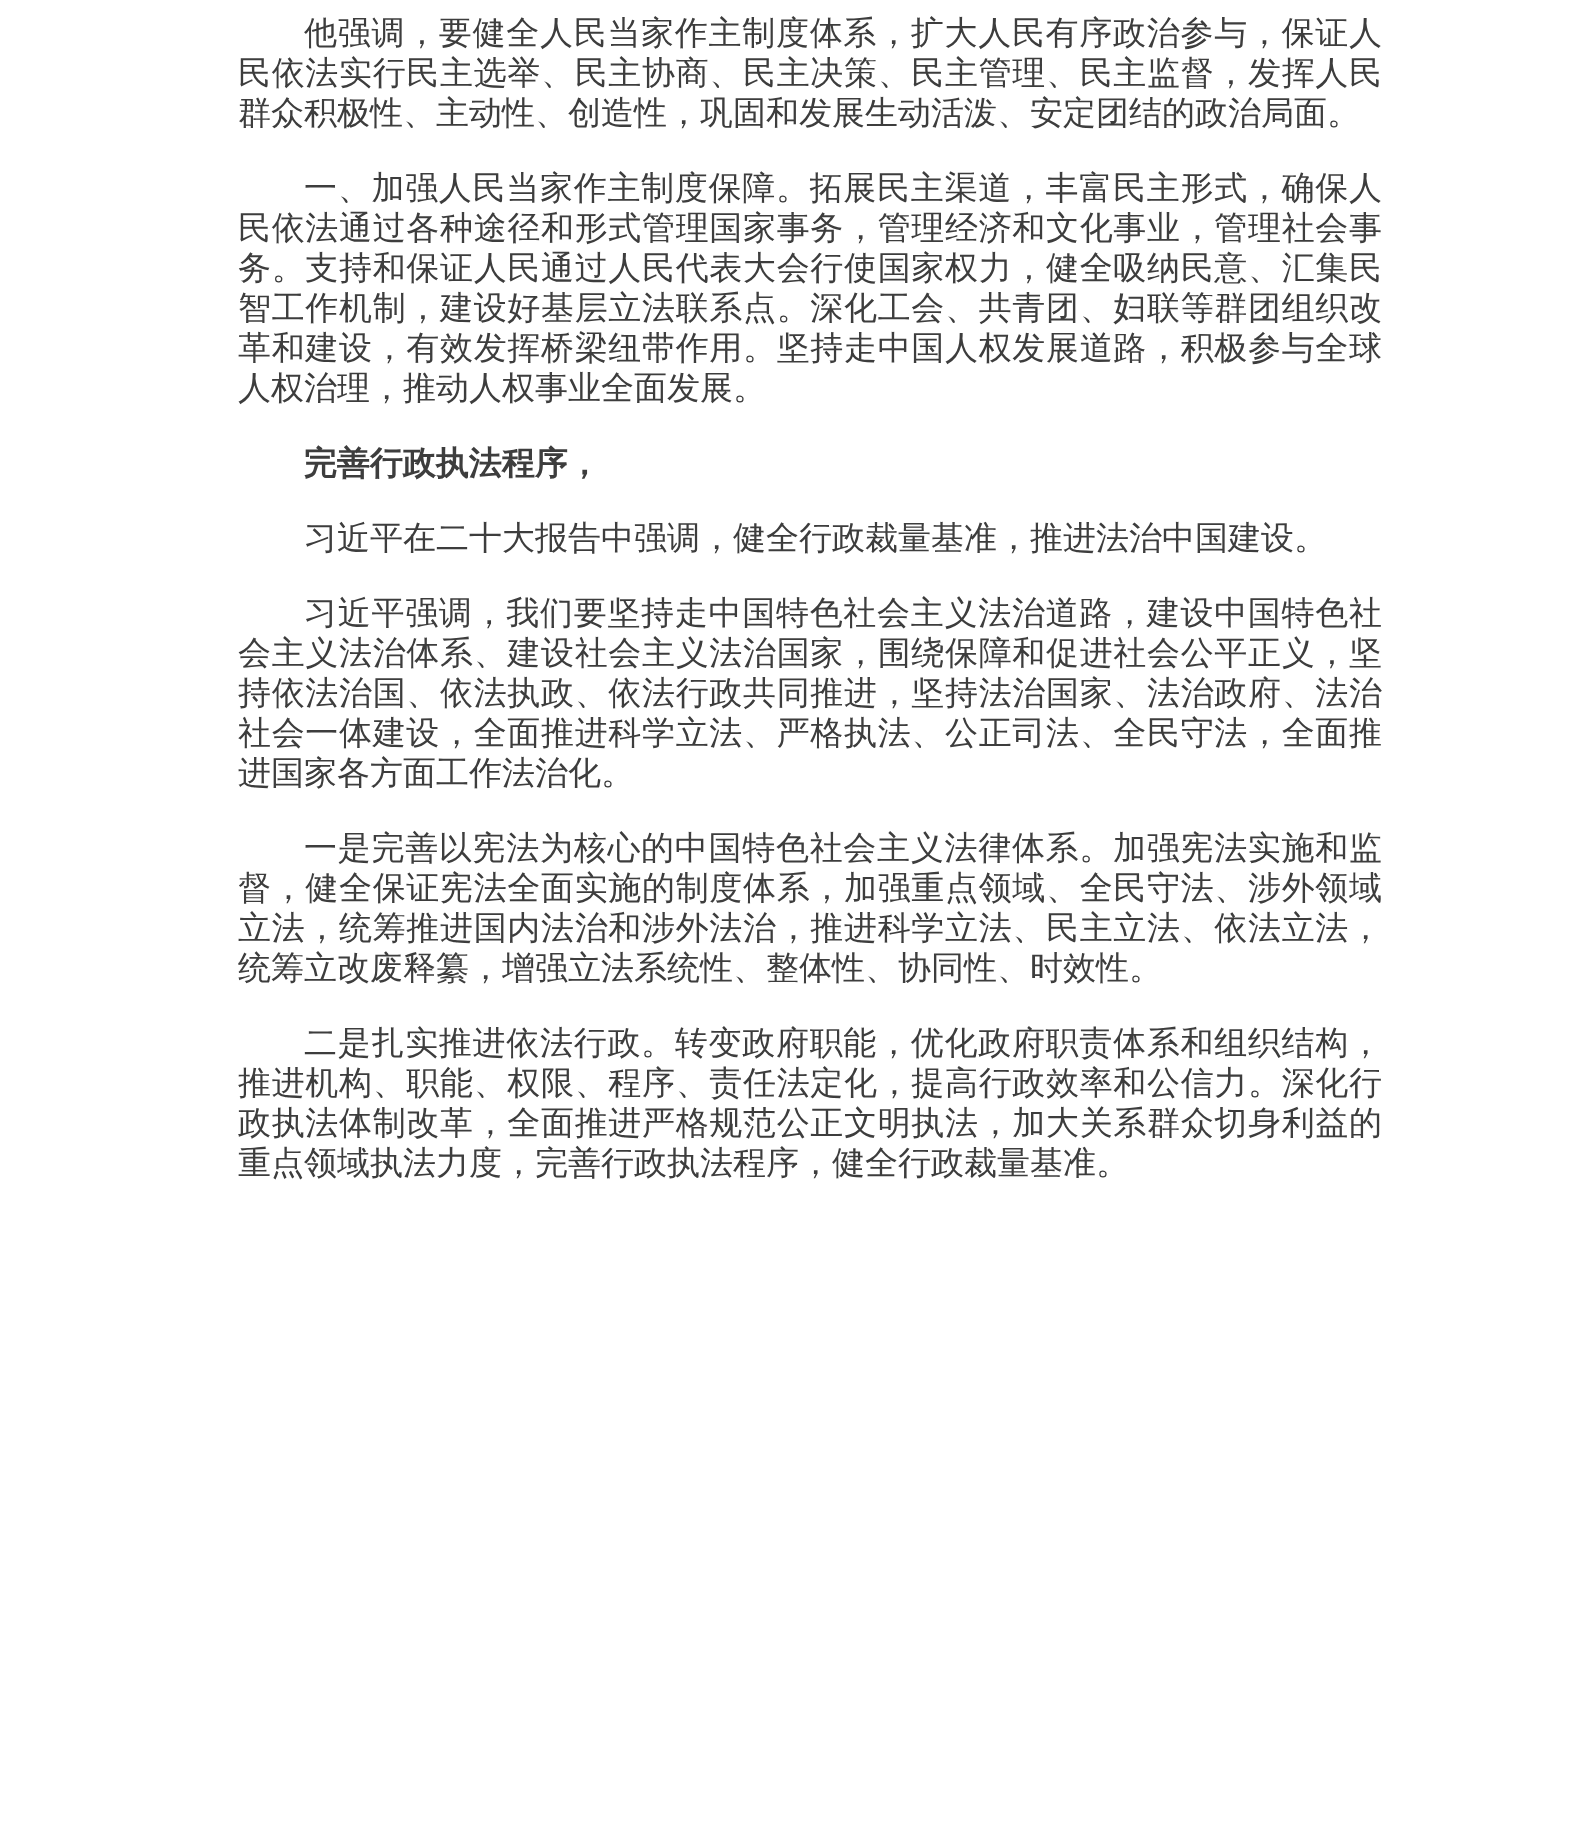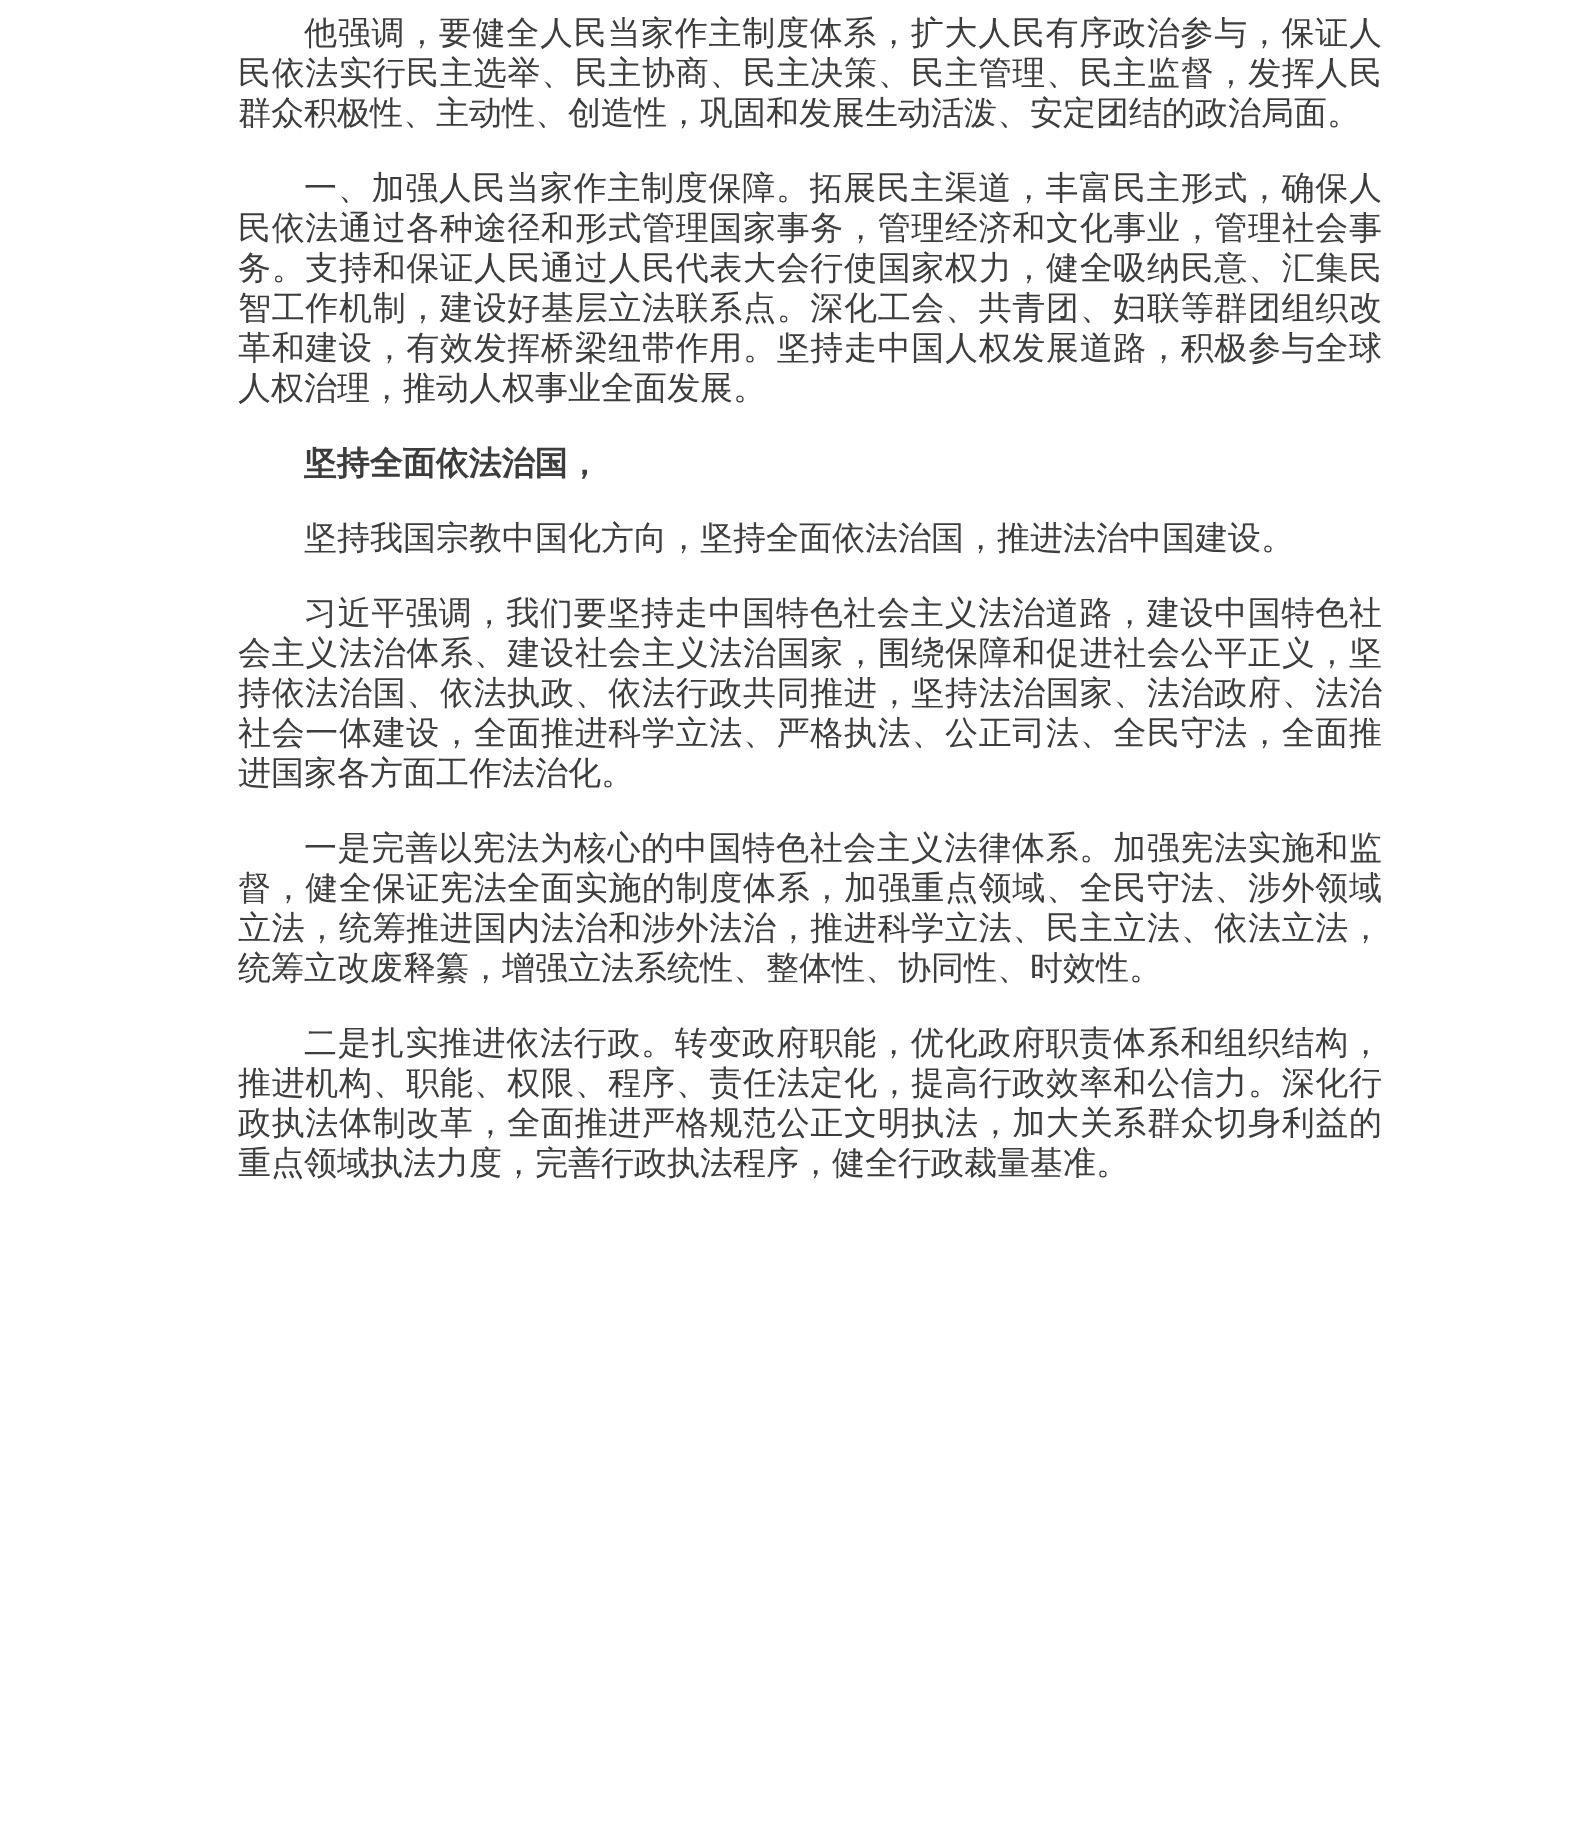--- a/index.html
+++ b/index.html
@@ -37,19 +37,19 @@
     margin-top: 32px;
   }
 </style>
 </head>
 <body>
 
 <div class="page">
   <div class="content" id="doc-content">
       <p class="para">他强调，要健全人民当家作主制度体系，扩大人民有序政治参与，保证人民依法实行民主选举、民主协商、民主决策、民主管理、民主监督，发挥人民群众积极性、主动性、创造性，巩固和发展生动活泼、安定团结的政治局面。</p>
       <p class="para">一、加强人民当家作主制度保障。拓展民主渠道，丰富民主形式，确保人民依法通过各种途径和形式管理国家事务，管理经济和文化事业，管理社会事务。支持和保证人民通过人民代表大会行使国家权力，健全吸纳民意、汇集民智工作机制，建设好基层立法联系点。深化工会、共青团、妇联等群团组织改革和建设，有效发挥桥梁纽带作用。坚持走中国人权发展道路，积极参与全球人权治理，推动人权事业全面发展。</p>
-      <p class="para heading">坚持全面依法治国，</p>
-      <p class="para">坚持我国宗教中国化方向，坚持全面依法治国，推进法治中国建设。</p>
+      <p class="para heading">完善行政执法程序，</p>
+      <p class="para">习近平在二十大报告中强调，健全行政裁量基准，推进法治中国建设。</p>
       <p class="para">习近平强调，我们要坚持走中国特色社会主义法治道路，建设中国特色社会主义法治体系、建设社会主义法治国家，围绕保障和促进社会公平正义，坚持依法治国、依法执政、依法行政共同推进，坚持法治国家、法治政府、法治社会一体建设，全面推进科学立法、严格执法、公正司法、全民守法，全面推进国家各方面工作法治化。</p>
       <p class="para">一是完善以宪法为核心的中国特色社会主义法律体系。加强宪法实施和监督，健全保证宪法全面实施的制度体系，加强重点领域、全民守法、涉外领域立法，统筹推进国内法治和涉外法治，推进科学立法、民主立法、依法立法，统筹立改废释纂，增强立法系统性、整体性、协同性、时效性。</p>
       <p class="para">二是扎实推进依法行政。转变政府职能，优化政府职责体系和组织结构，推进机构、职能、权限、程序、责任法定化，提高行政效率和公信力。深化行政执法体制改革，全面推进严格规范公正文明执法，加大关系群众切身利益的重点领域执法力度，完善行政执法程序，健全行政裁量基准。</p>
     </div>
 </div>
 
 </body></html>

